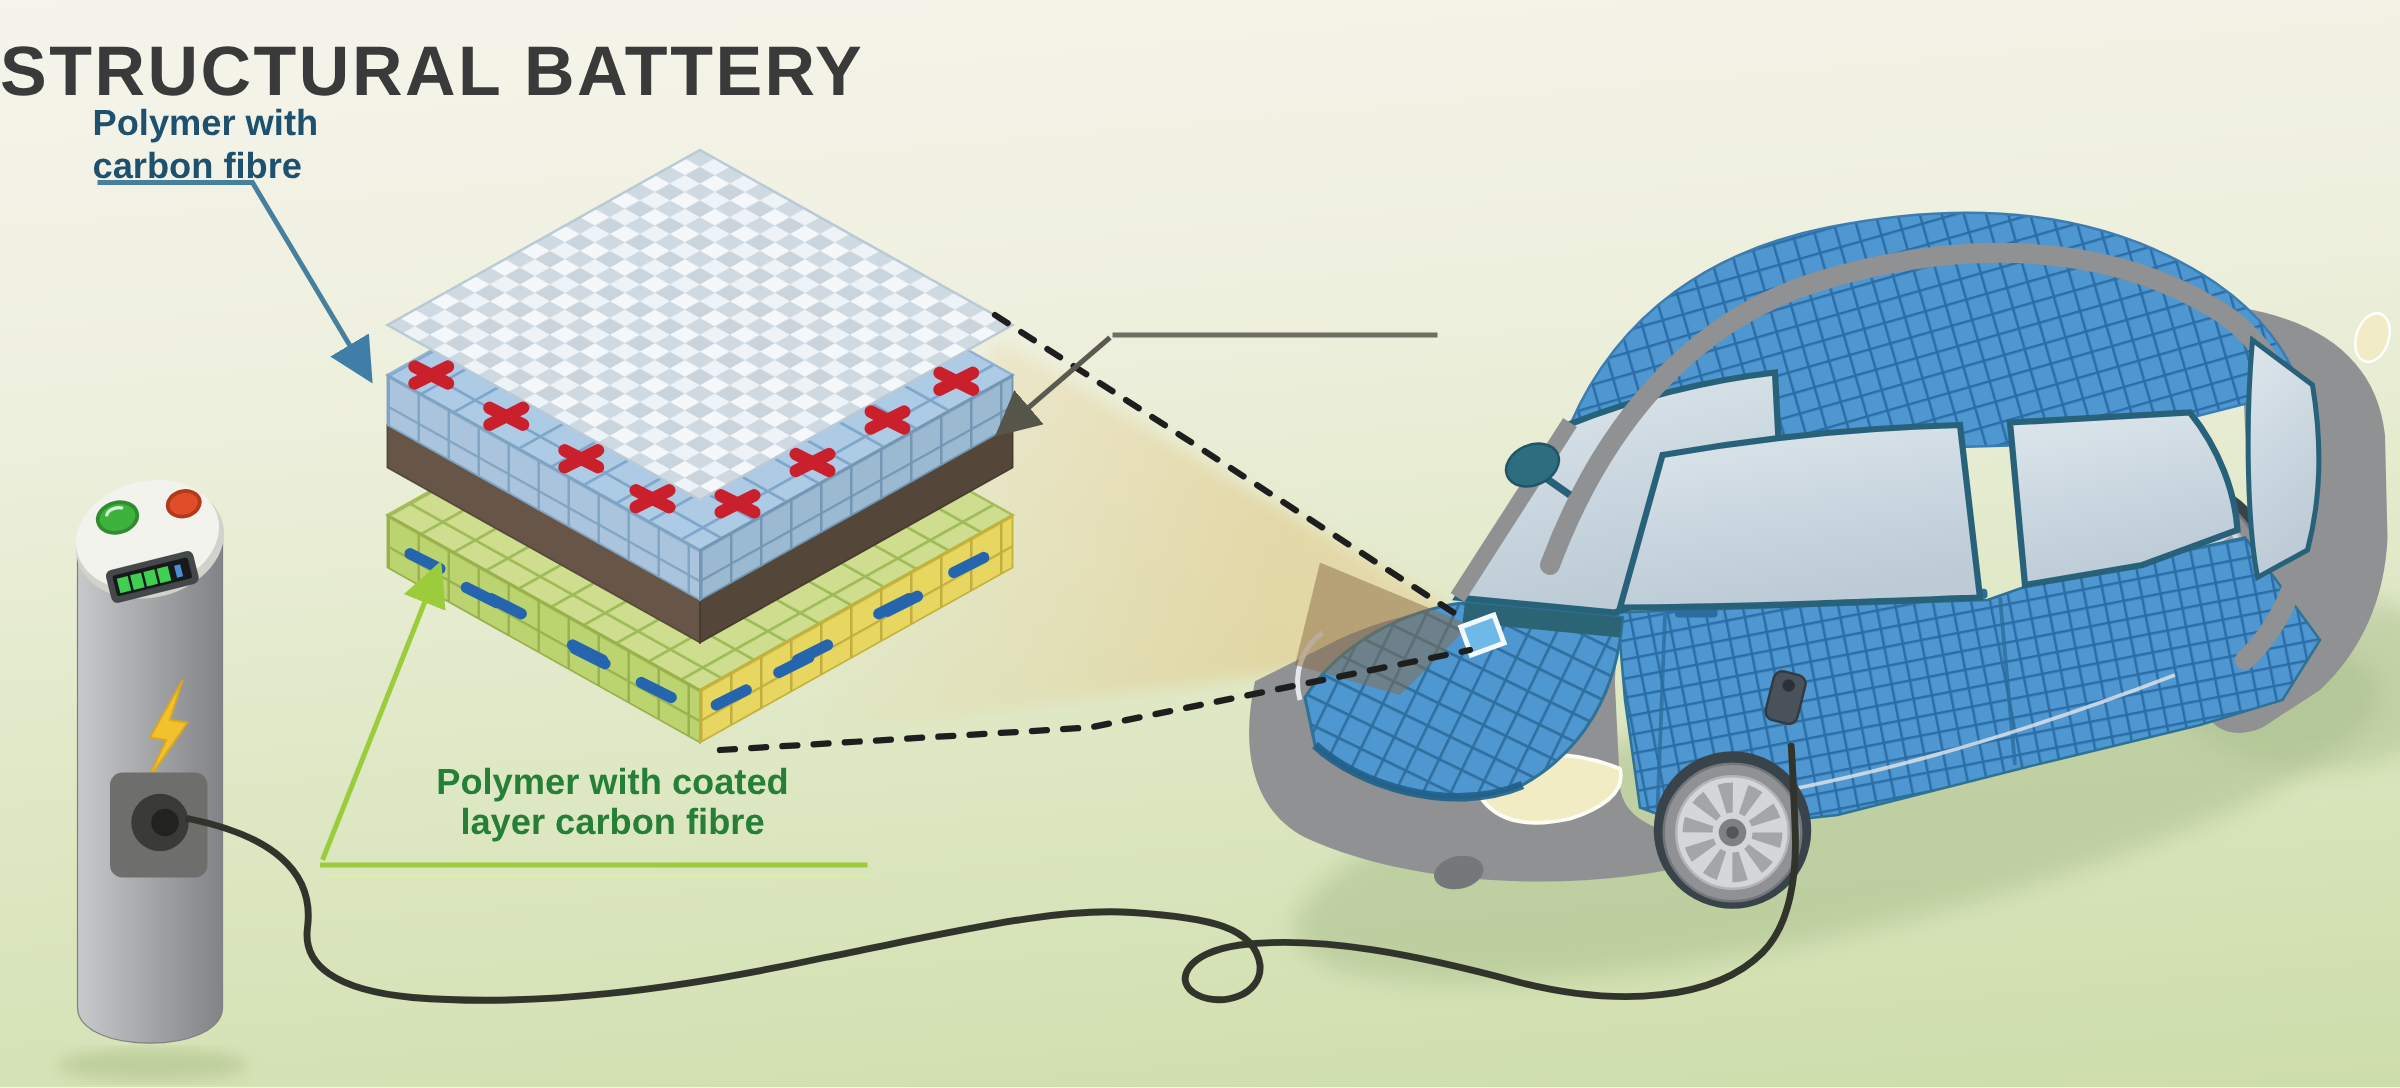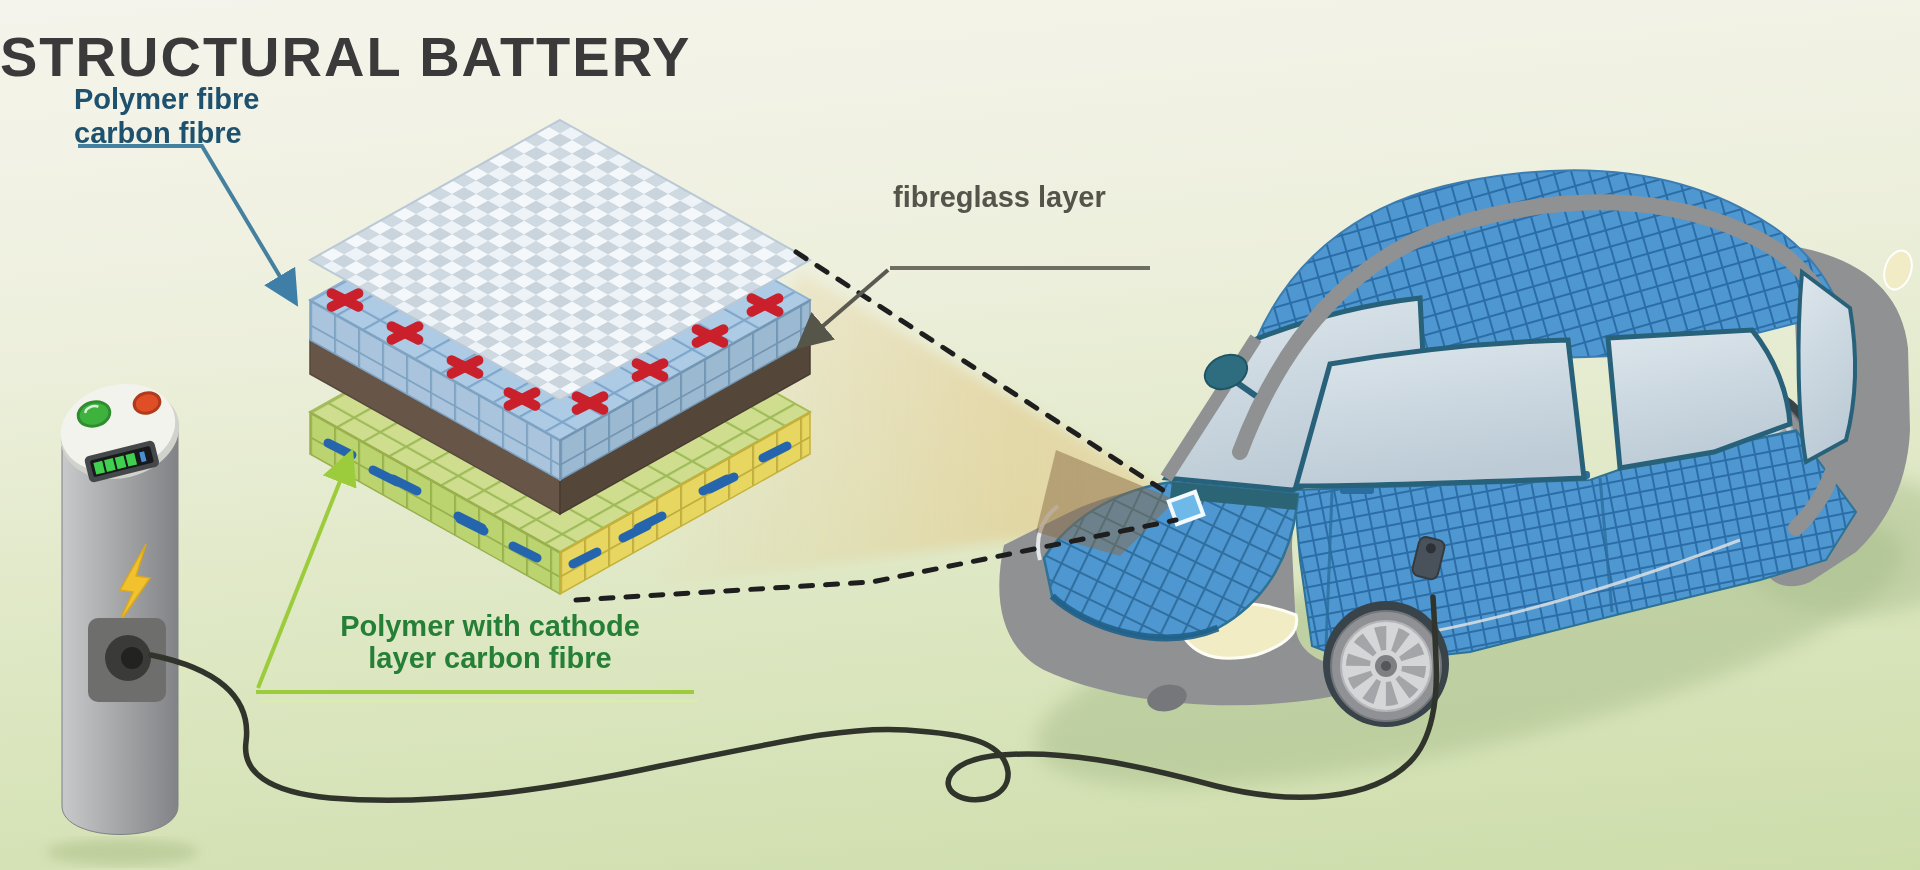--- a/index.html
+++ b/index.html
@@ -291,26 +291,25 @@
   <path d="M 151,655 C 215,668 252,696 246,742 C 242,772 268,792 330,798 C 430,806 540,792 660,766 C 780,742 846,726 906,730 C 968,734 1004,742 1008,772 C 1010,796 978,806 958,796 C 938,786 948,762 992,756 C 1056,748 1134,764 1216,786 C 1296,806 1372,800 1410,762 C 1432,740 1438,700 1436,660 C 1435,635 1434,612 1433,597" fill="none" stroke="#30342b" stroke-width="5.5" stroke-linecap="round"></path>
   <g transform="translate(1428,560) rotate(14)">
     <rect x="-13" y="-22" width="26" height="40" rx="7" fill="#49525a" stroke="#333b41" stroke-width="2"></rect>
     <circle cy="-12" r="5" fill="#2b3137"></circle>
   </g>
 </svg>
 
 <div class="title">STRUCTURAL BATTERY</div>
 
 <div class="lbl lbl-blue">
-  <span>Polymer fibre</span>
+  <span>Polymer with</span>
   <span>carbon fibre</span>
 </div>
 
 <div class="lbl lbl-gray">
-  <span>fibreglass layer</span>
 </div>
 
 <div class="lbl lbl-green">
-  <span>Polymer with cathode</span>
+  <span>Polymer with coated</span>
   <span>layer carbon fibre</span>
 </div>
 
 </div>
 
 </body></html>

